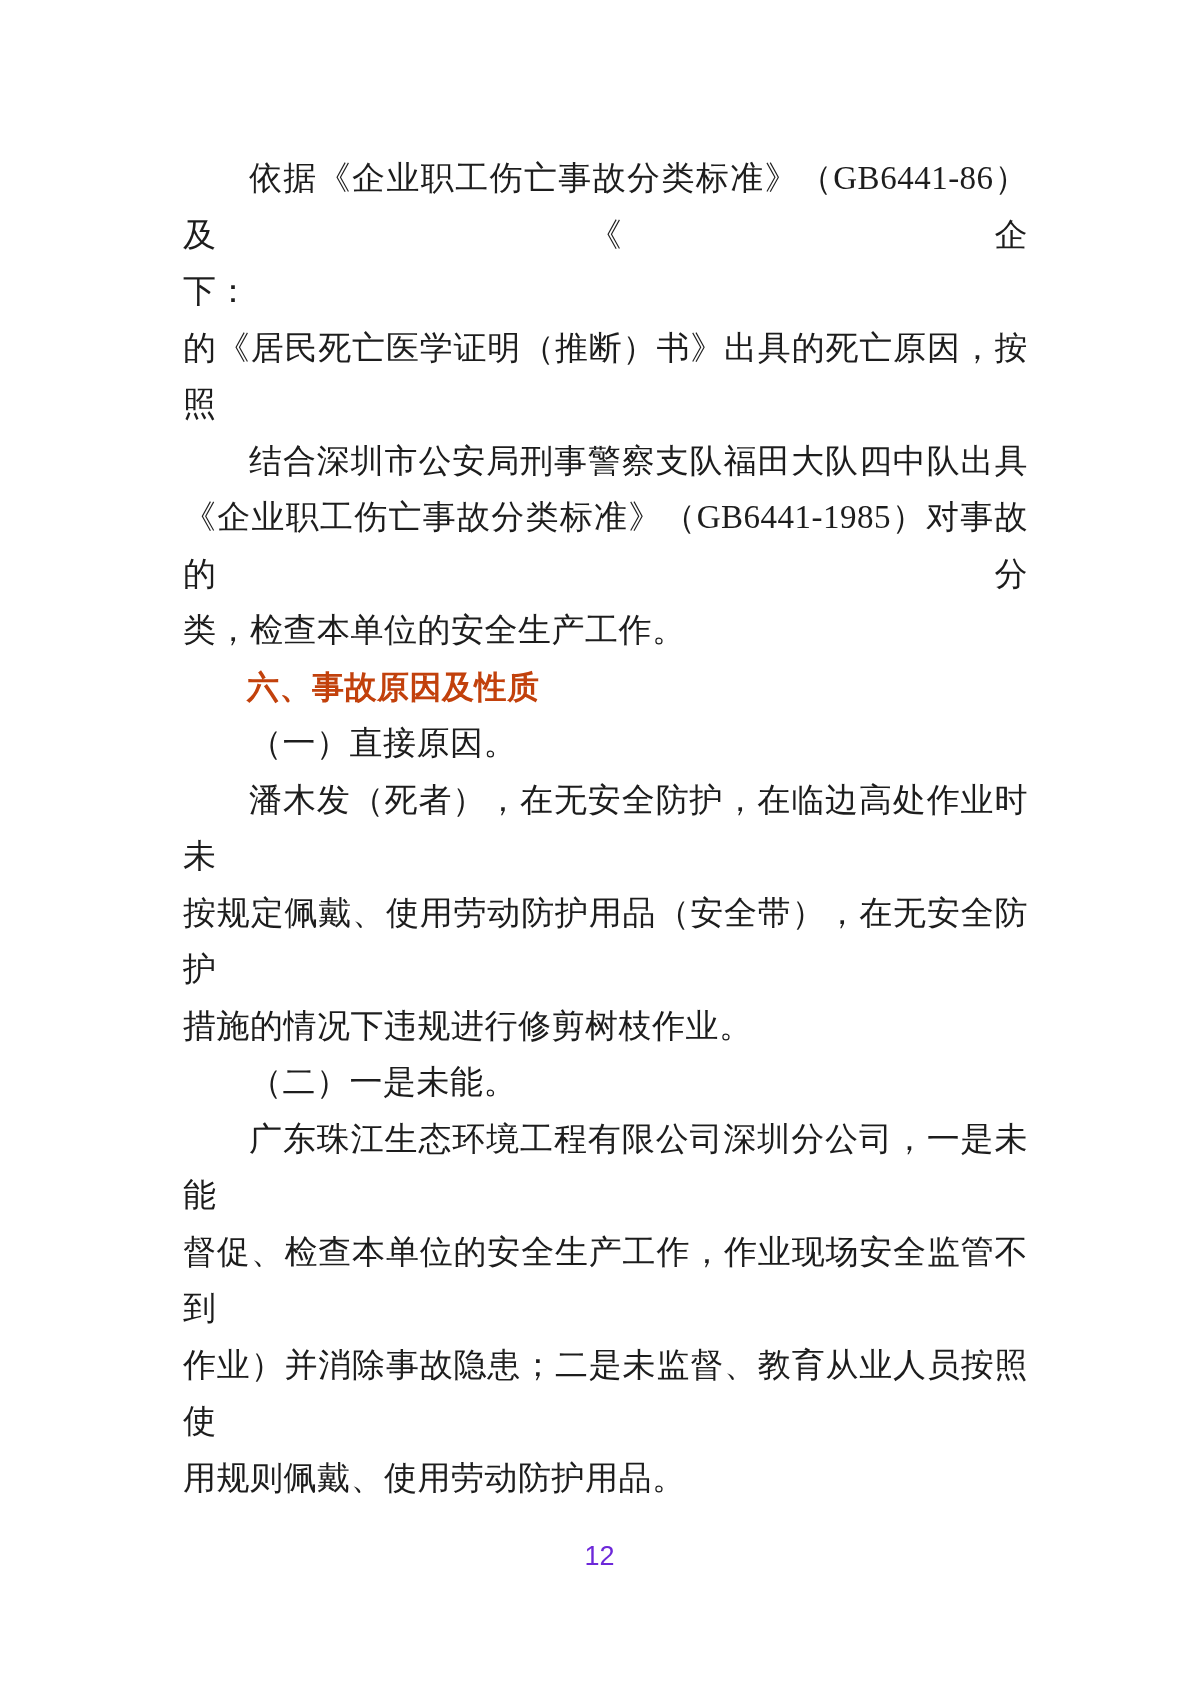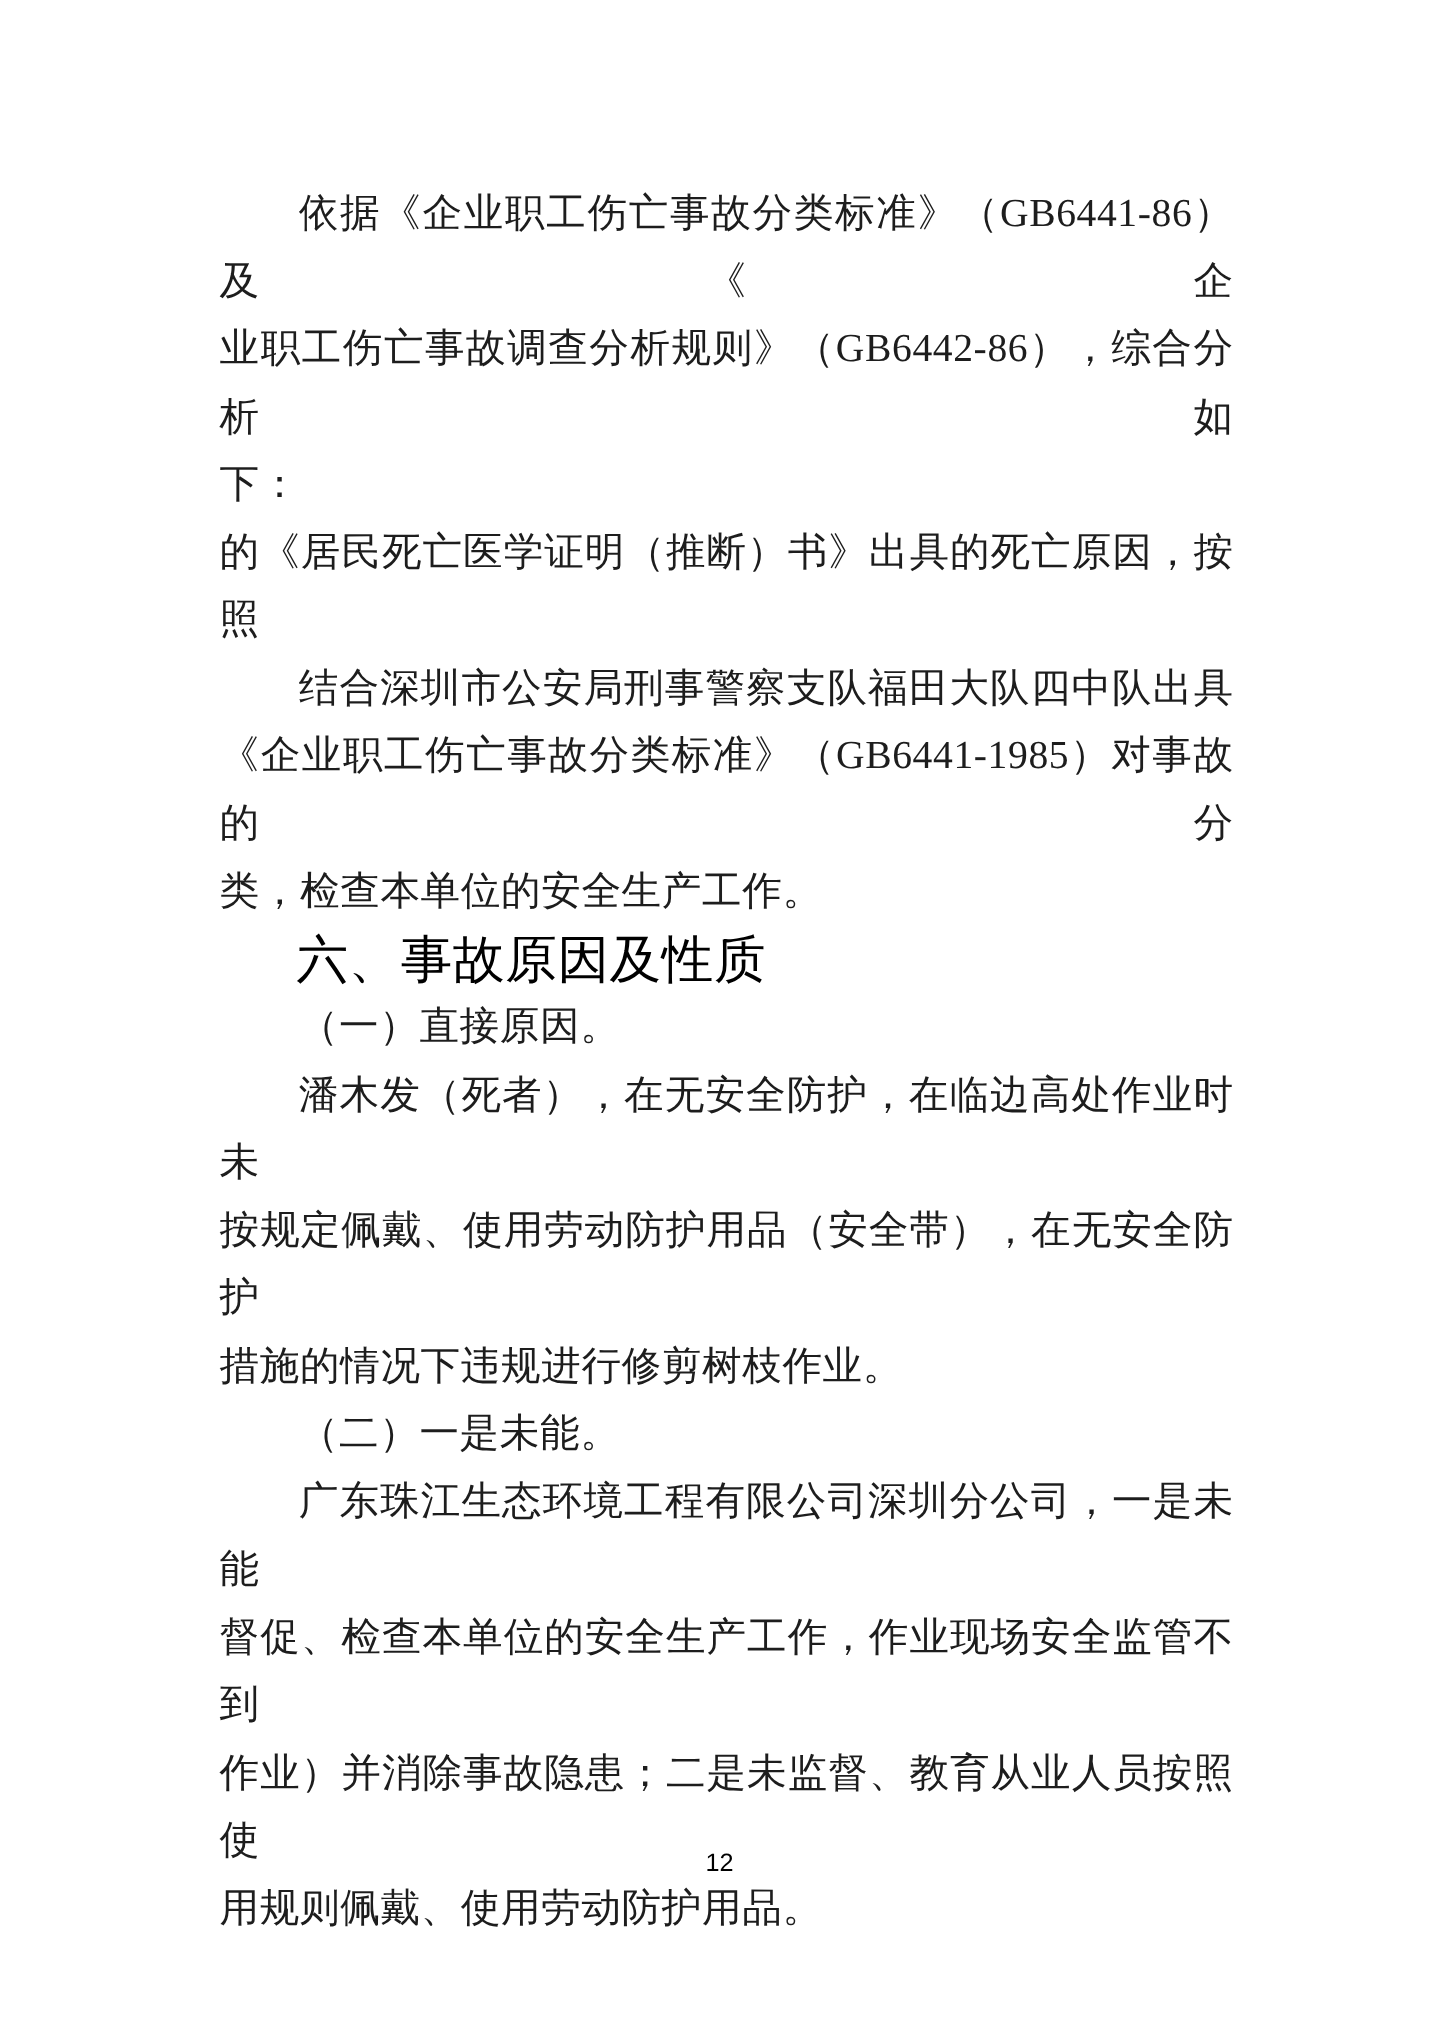--- a/index.html
+++ b/index.html
@@ -41,45 +41,44 @@
     letter-spacing: 0.5px;
   }
   .line.first {
     text-indent: 66px;
   }
   .line.fill {
     text-align-last: justify;
   }
   .heading .line {
     font-family: "Liberation Sans", "DejaVu Sans", sans-serif;
-    font-weight: normal;
-    font-size: 43px;
-    color: #000000;
+    font-weight: bold;
+    font-size: 32px;
+    color: #c2410c;
     text-indent: 64px;
     text-align-last: auto;
   }
   .page-number {
     position: absolute;
     top: 1541px;
     left: 0;
     width: 1199px;
     text-align: center;
     font-family: "Liberation Sans", "DejaVu Sans", sans-serif;
-    font-size: 21px;
-    color: #000000;
+    font-size: 27px;
+    color: #6d28d9;
   }
 </style>
 </head>
 <body>
 
 <div class="page">
   <div class="text-block">
       <div class="block paragraph">
         <div class="line first fill">依据《企业职工伤亡事故分类标准》（GB6441-86）及《企</div>
-        <div class="line fill">业职工伤亡事故调查分析规则》（GB6442-86），综合分析如</div>
         <div class="line">下：</div>
       </div>
       <div class="block paragraph">
         <div class="line fill">的《居民死亡医学证明（推断）书》出具的死亡原因，按照</div>
         <div class="line first fill">结合深圳市公安局刑事警察支队福田大队四中队出具</div>
         <div class="line fill">《企业职工伤亡事故分类标准》（GB6441-1985）对事故的分</div>
         <div class="line">类，检查本单位的安全生产工作。</div>
       </div>
       <div class="block heading">
         <div class="line first">六、事故原因及性质</div>

